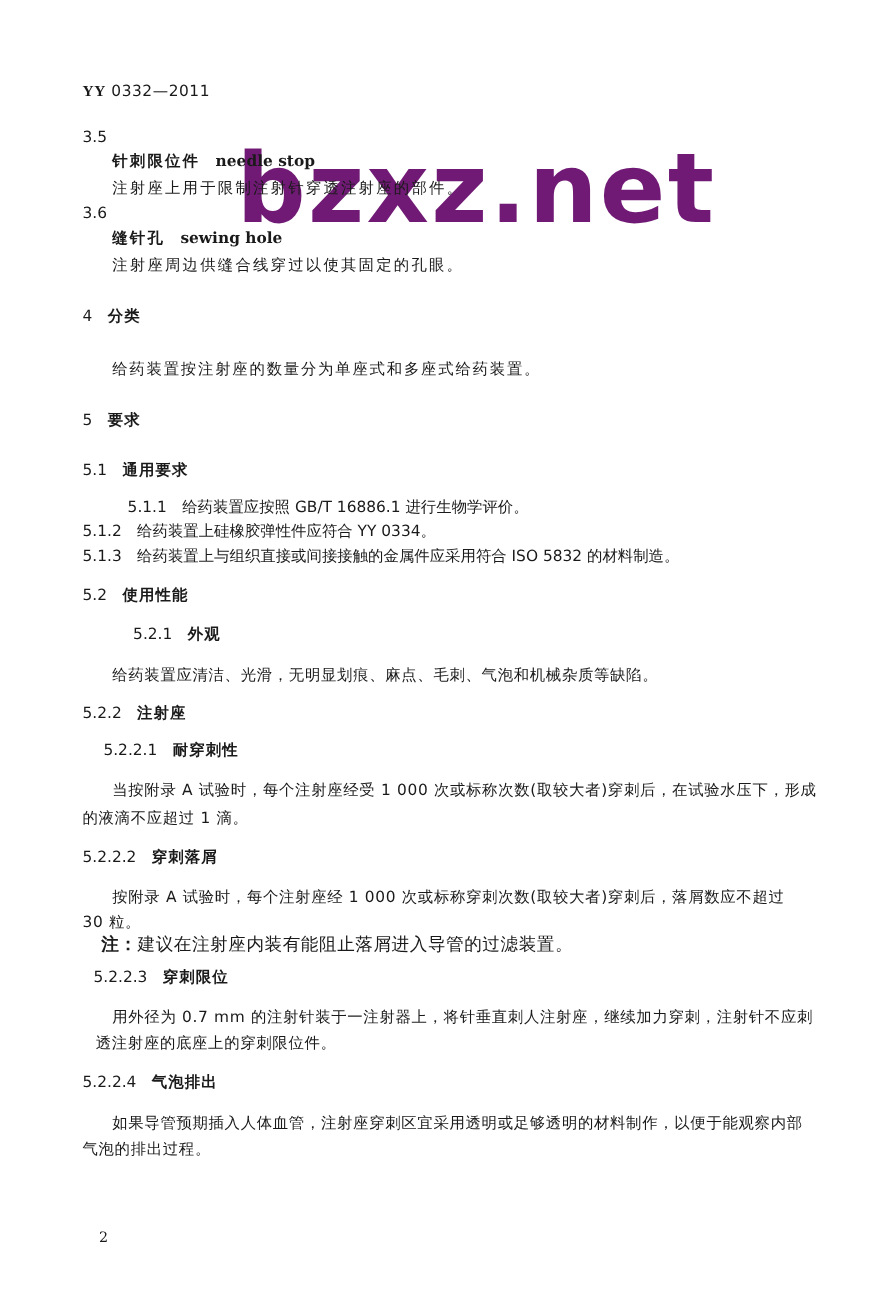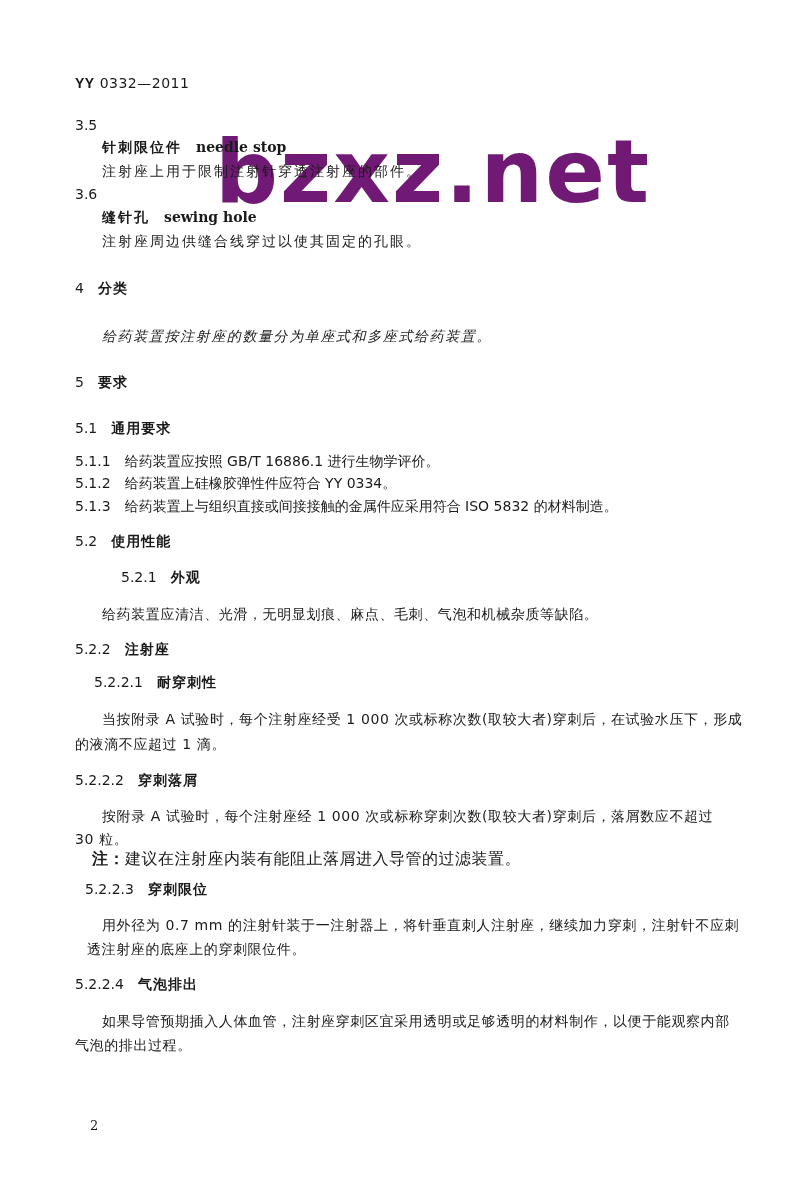--- a/index.html
+++ b/index.html
@@ -8,21 +8,21 @@
     font-family: "DejaVu Sans", sans-serif; color: #1a1a1a;
   }
   .watermark {
     position: absolute; left: 215px; top: 128px;
     font-family: "DejaVu Sans", sans-serif; font-weight: bold;
     font-size: 88px; letter-spacing: 2px; color: #701a75;
     z-index: 0; line-height: 1;
   }
   .ln { position: absolute; white-space: nowrap; z-index: 1; font-size: 14px; line-height: 18px; }
   .hdr { left: 75px; font-family: "DejaVu Sans", sans-serif; font-size: 14px; letter-spacing: 0.5px; }
-  .hdr b { font-family: Liberation Sans, sans-serif; font-weight: bold; margin-top: 38px; }
+  .hdr b { font-family: Liberation Serif, serif; font-weight: bold; margin-top: 38px; }
   .term { left: 102px; font-weight: bold; letter-spacing: 2px; }
   .term .en { font-family: "DejaVu Serif", serif; font-weight: bold; letter-spacing: 0; margin-left: 14px; }
   .def { left: 102px; letter-spacing: 2px; }
   .sec { left: 75px; }
   .sec .n { display: inline-block; }
   .sec .t { font-weight: bold; margin-left: 14px; letter-spacing: 1px; }
   .para { left: 102px; letter-spacing: 0.6px; }
   .para.cont { left: 75px; }
   .note { left: 92px; font-size: 16px; letter-spacing: 0.5px; }
   .note b { font-weight: bold; }
@@ -46,31 +46,31 @@
 
 <div class="ln sec" style="top:185px;">3.6</div>
 <div class="ln term" style="top:208px;">
   <span>缝针孔</span><span class="en">sewing hole</span>
 </div>
 <div class="ln def" style="top:232px;">注射座周边供缝合线穿过以使其固定的孔眼。</div>
 
 <div class="ln sec" style="top:279px;">
   <span class="n">4</span><span class="t">分类</span>
 </div>
-<div class="ln para" style="top:327px; letter-spacing:1.6px;font-style:italic;">给药装置按注射座的数量分为单座式和多座式给药装置。</div>
+<div class="ln para" style="top:327px; letter-spacing:1.6px;">给药装置按注射座的数量分为单座式和多座式给药装置。</div>
 
 <div class="ln sec" style="top:373px;">
   <span class="n">5</span><span class="t">要求</span>
 </div>
 
 <div class="ln sec" style="top:419px;">
   <span class="n">5.1</span><span class="t">通用要求</span>
 </div>
 
-<div class="ln sec" style="top:452px;">
+<div class="ln sec" style="top:452px;margin-left:41px;">
   <span class="n">5.1.1</span><span style="margin-left:14px;">给药装置应按照 GB/T 16886.1 进行生物学评价。</span>
 </div>
 <div class="ln sec" style="top:474px;">
   <span class="n">5.1.2</span><span style="margin-left:14px;">给药装置上硅橡胶弹性件应符合 YY 0334。</span>
 </div>
 <div class="ln sec" style="top:497px;">
   <span class="n">5.1.3</span><span style="margin-left:14px;">给药装置上与组织直接或间接接触的金属件应采用符合 ISO 5832 的材料制造。</span>
 </div>
 
 <div class="ln sec" style="top:532px;">

